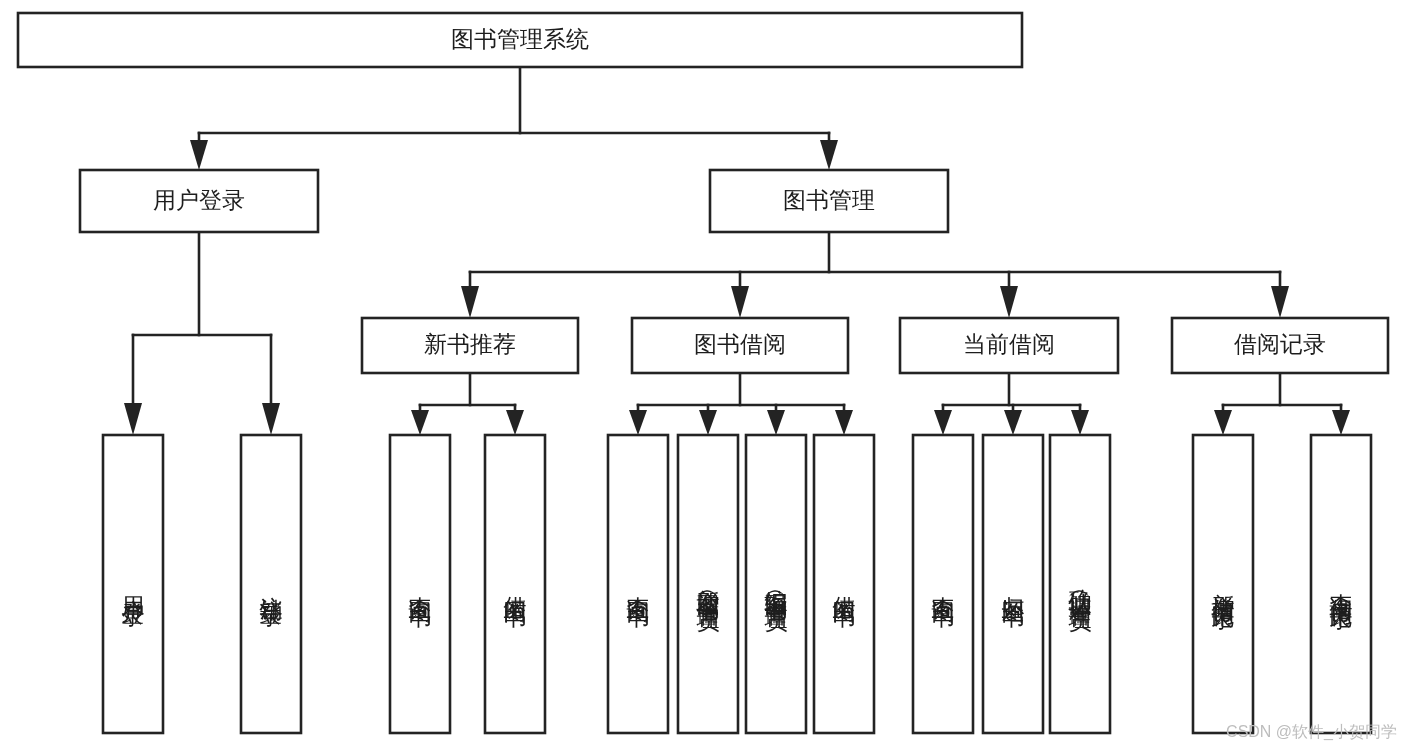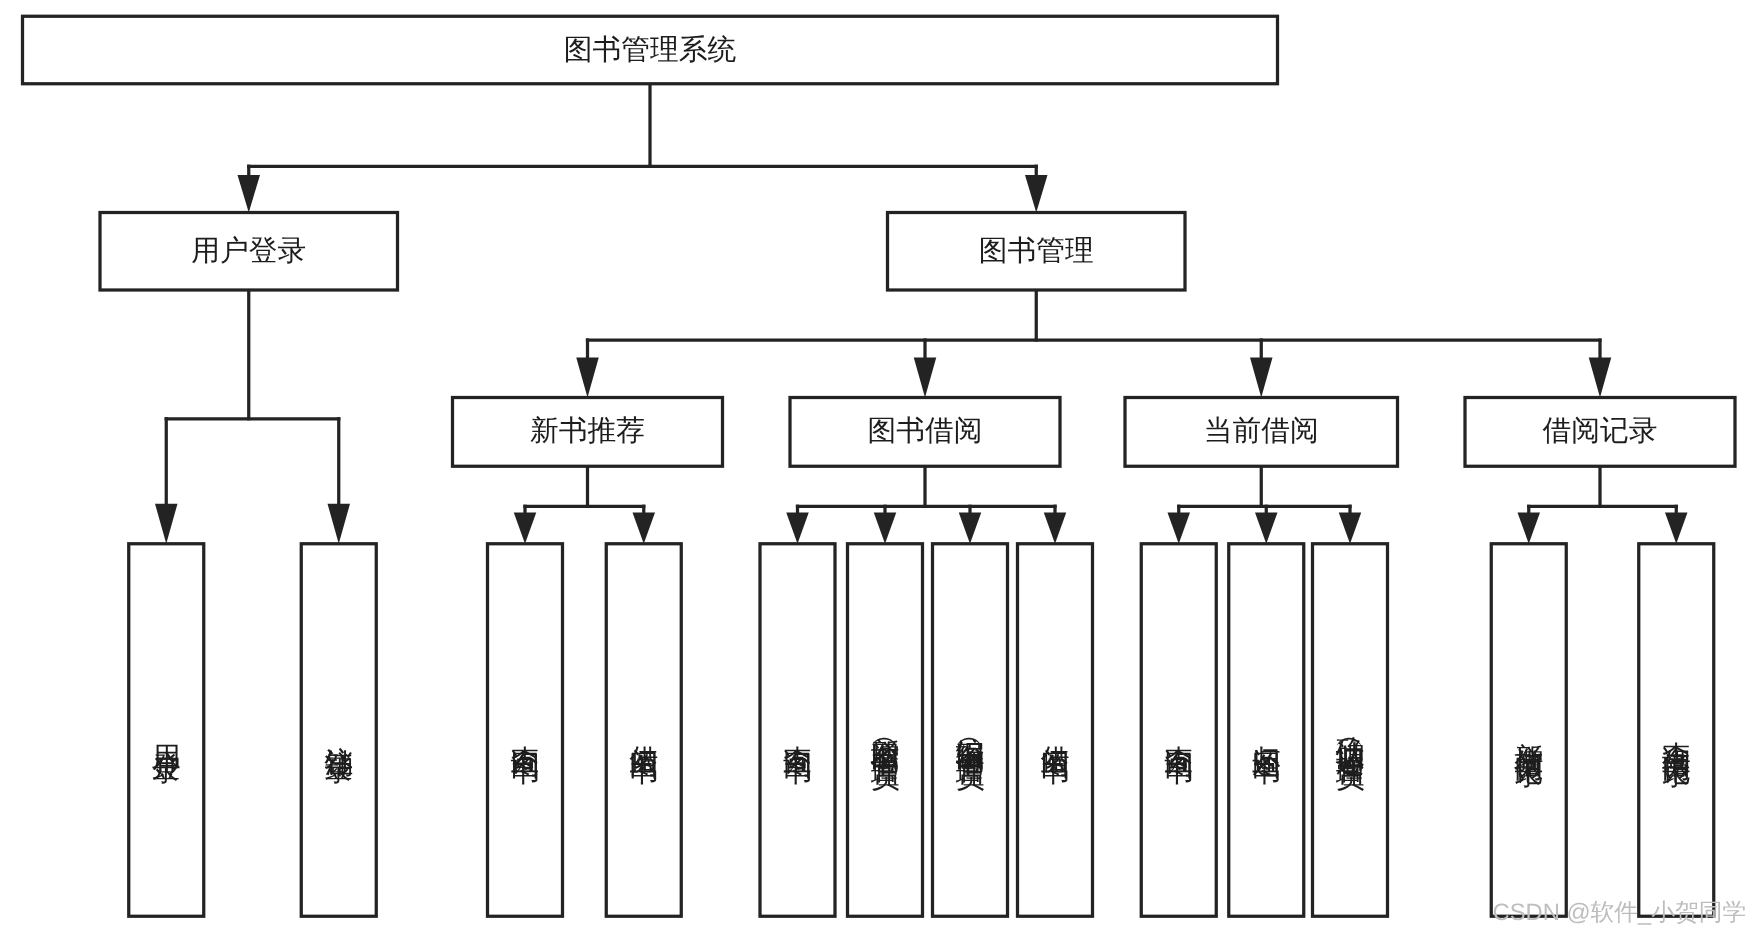--- a/index.html
+++ b/index.html
@@ -62,21 +62,21 @@
     text-align: center;
     white-space: nowrap;
     pointer-events: none;
     user-select: none;
   }
   .watermark {
     position: absolute;
     right: 8px;
     bottom: 4px;
     font-family: "Liberation Sans", "DejaVu Sans", sans-serif;
-    font-size: 19px;
+    font-size: 16px;
     color: #bdbdbd;
     white-space: nowrap;
     user-select: none;
   }
 </style>
 </head>
 <body>
 
 <div id="diagram-root">
 

